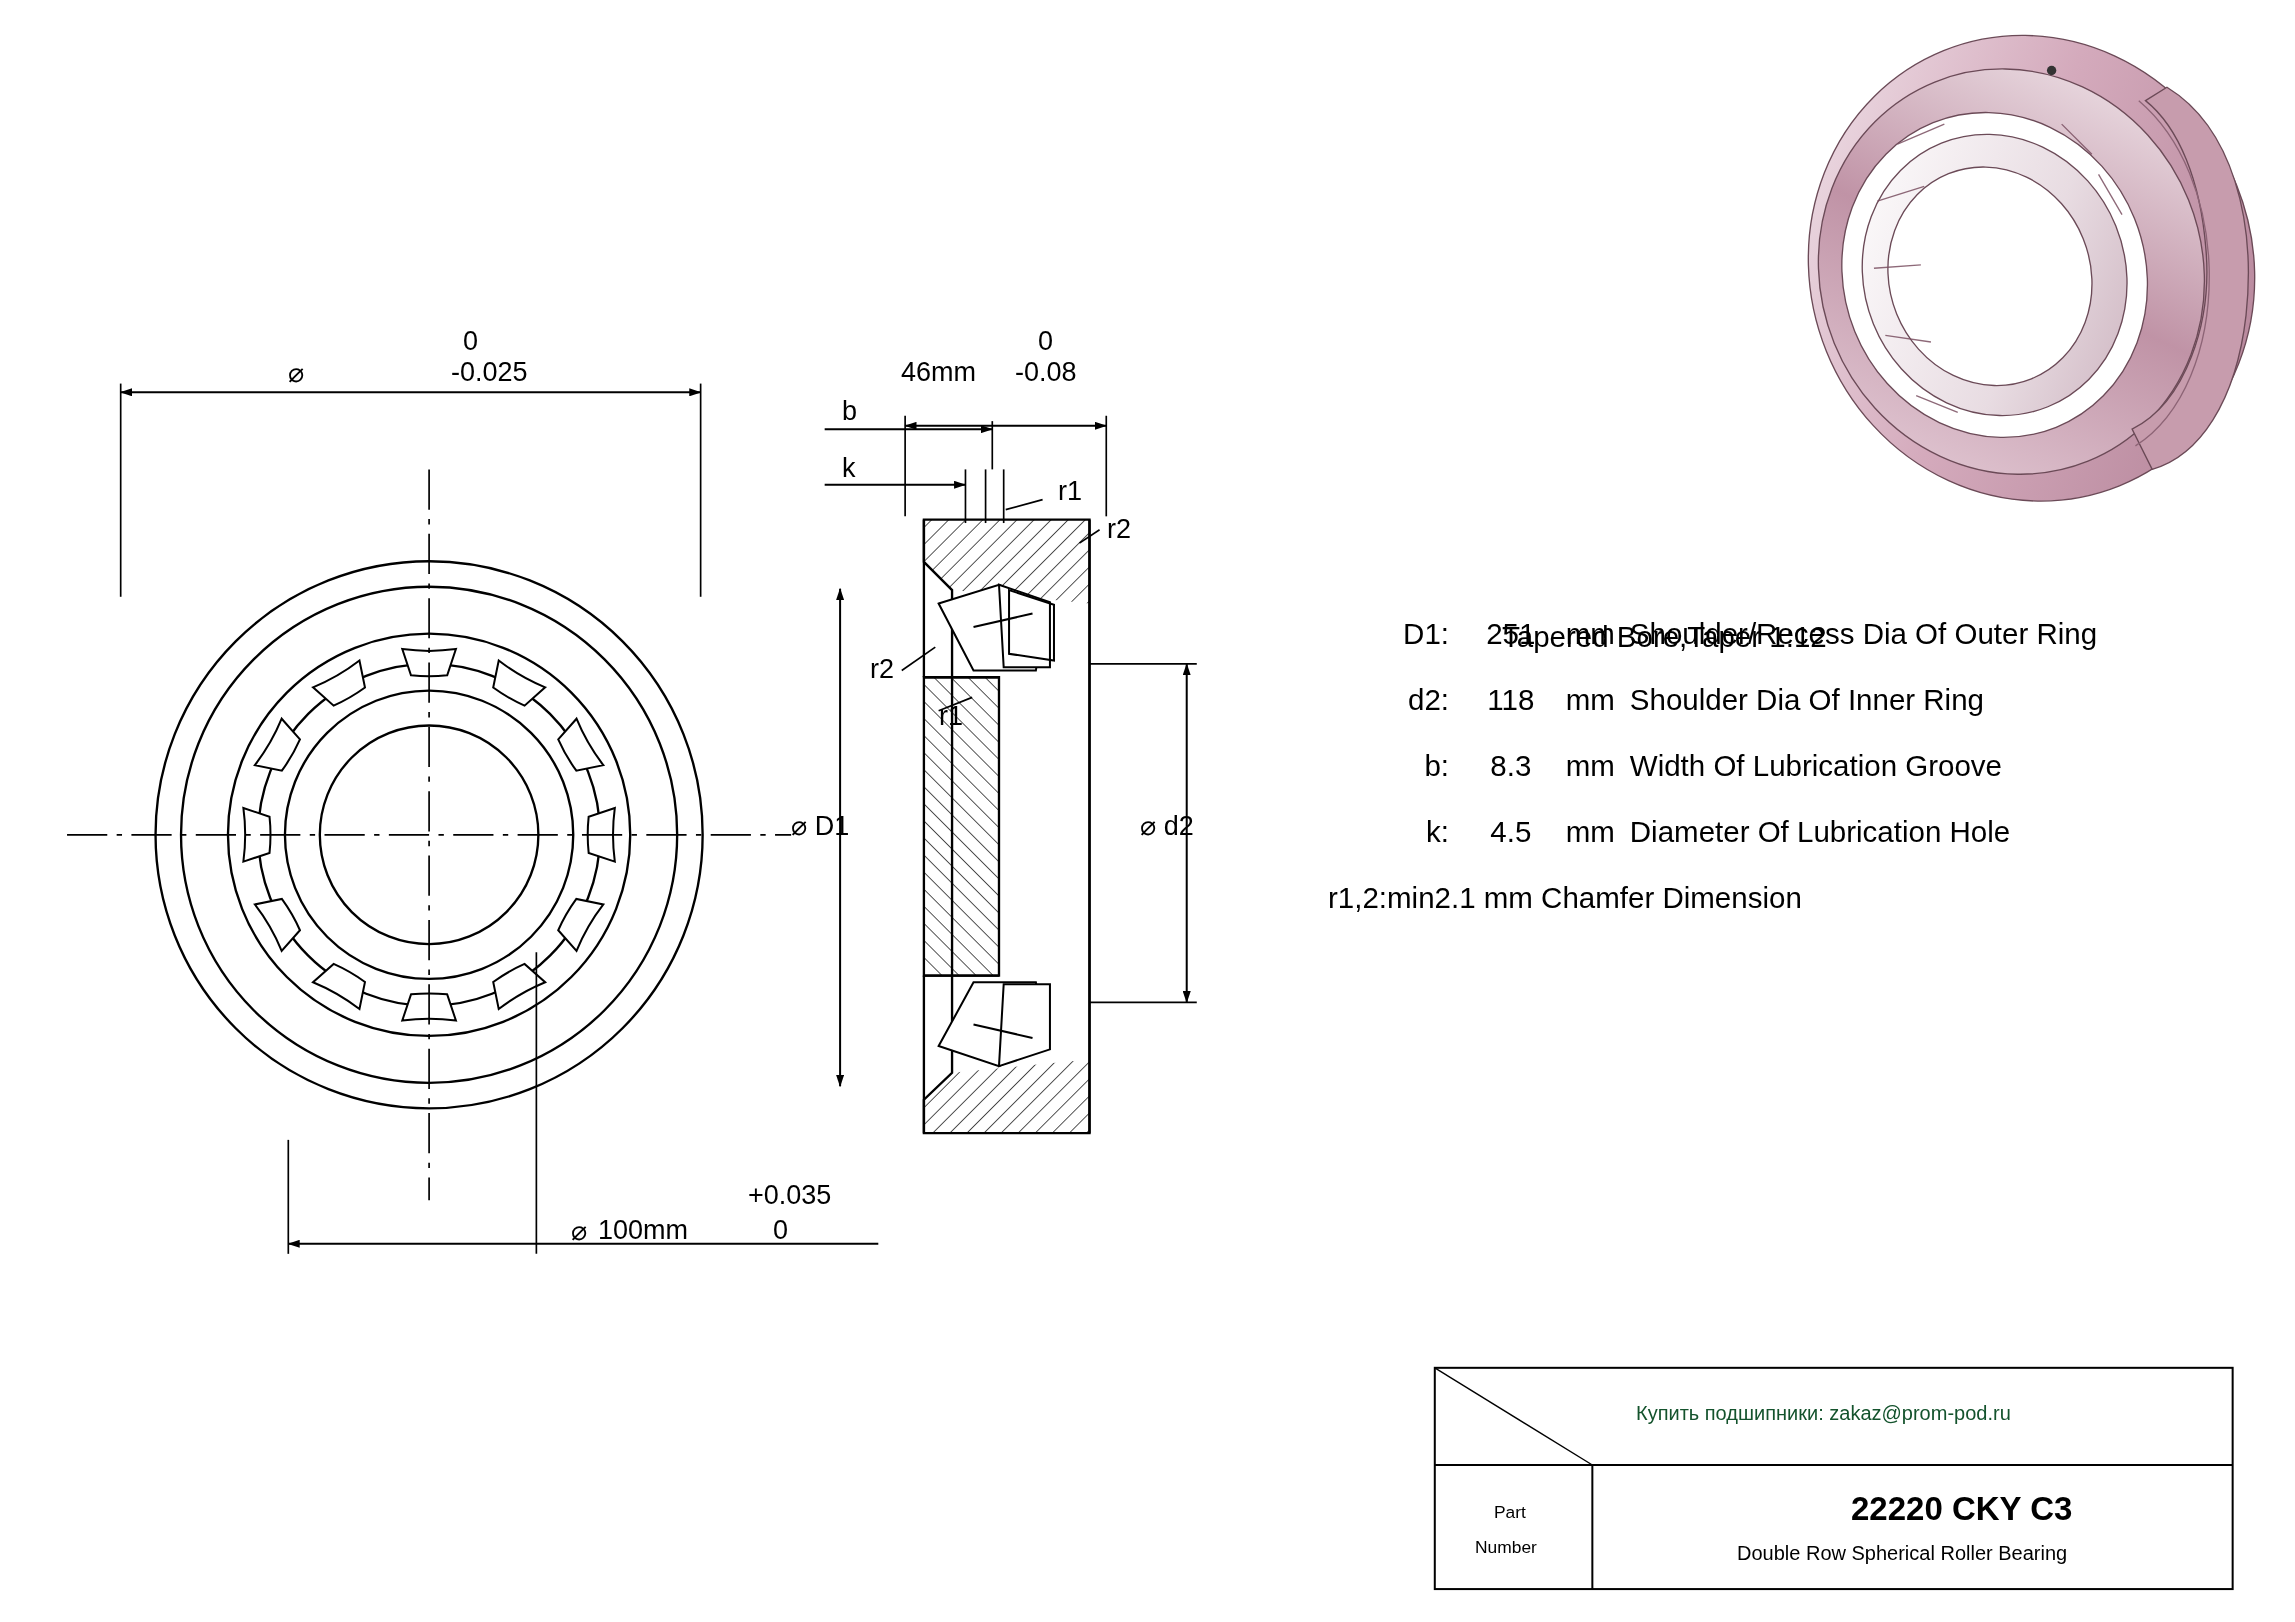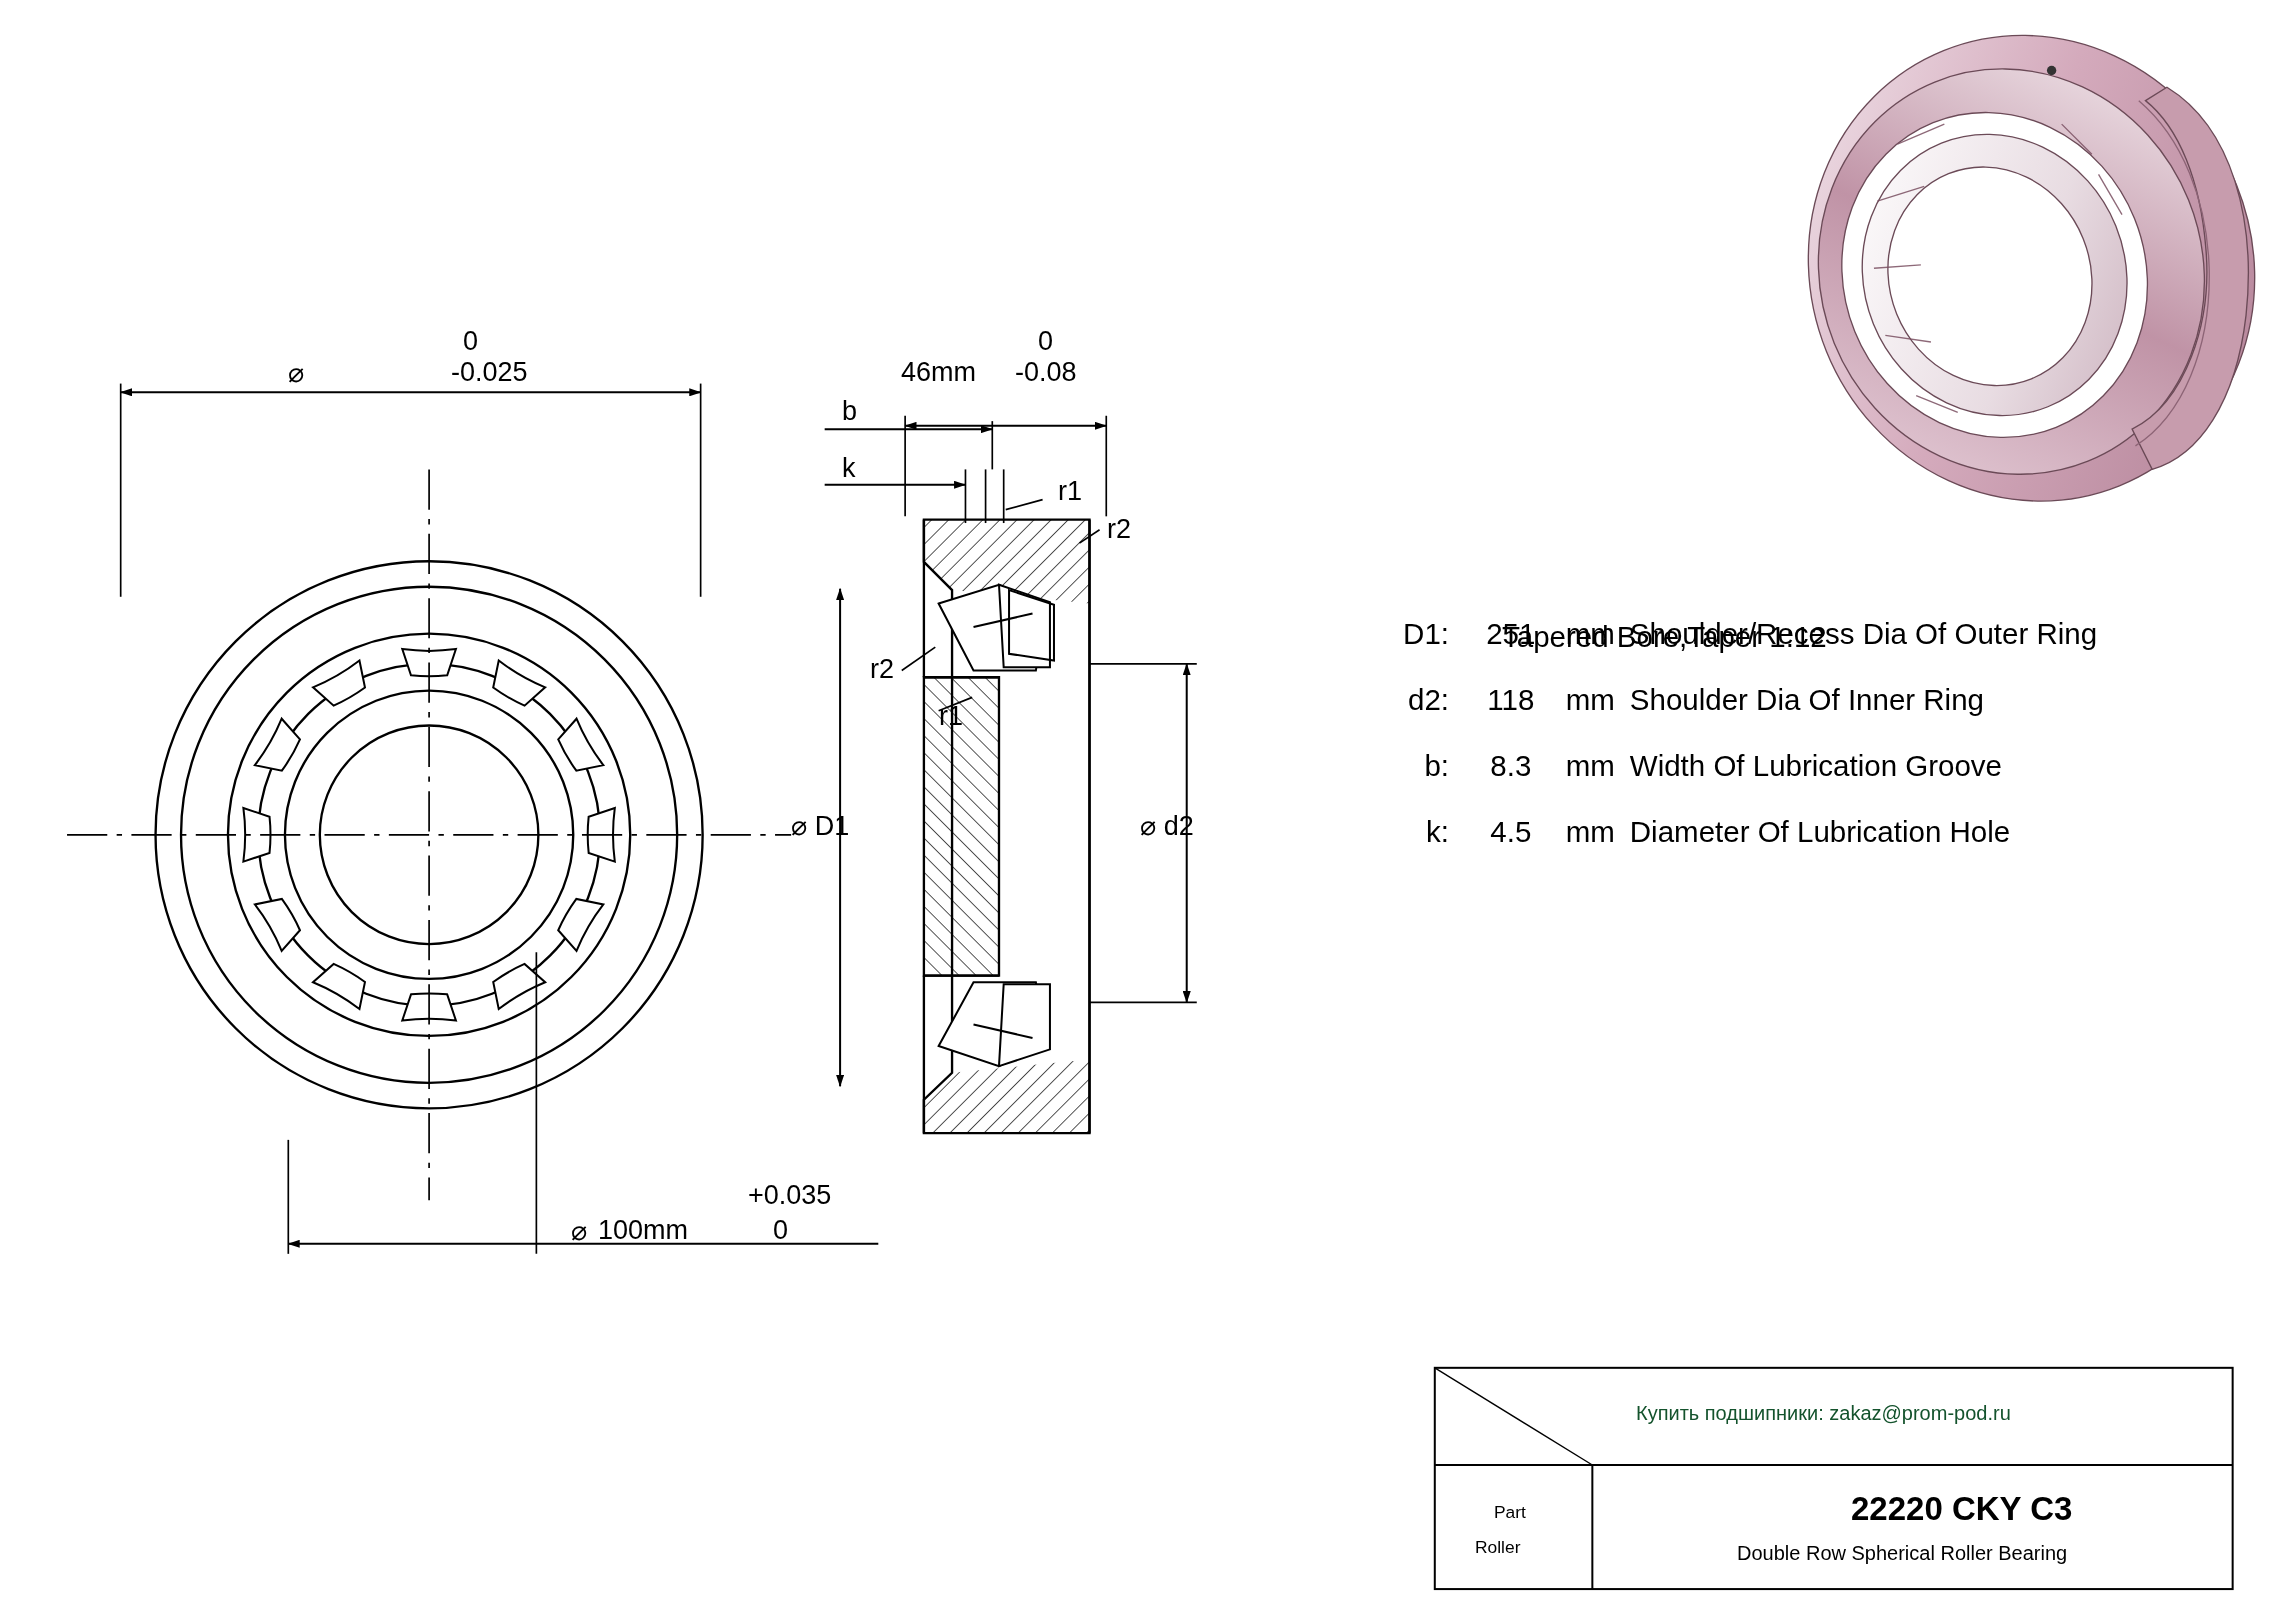--- a/index.html
+++ b/index.html
@@ -328,22 +328,25 @@
       <div class="spec-val">8.3</div>
       <div class="spec-unit">mm</div>
       <div class="spec-desc">Width Of Lubrication Groove</div>
     </div>
     <div class="spec-row">
       <div class="spec-sym">k:</div>
       <div class="spec-val">4.5</div>
       <div class="spec-unit">mm</div>
       <div class="spec-desc">Diameter Of Lubrication Hole</div>
     </div>
+    <div class="spec-row single">
+      <div class="spec-full">r1,2:min2.1 mm  Chamfer Dimension</div>
+    </div>
   </div>
 
   <div class="lbl tb-text" style="left:1636px; top:1402px;">Купить подшипники: zakaz@prom-pod.ru</div>
   <div class="lbl tb-part" style="left:1494px; top:1502px;">Part</div>
-  <div class="lbl tb-part" style="left:1475px; top:1537px;">Roller</div>
+  <div class="lbl tb-part" style="left:1475px; top:1537px;">Number</div>
   <div class="lbl tb-name" style="left:1851px; top:1490px;">22220 CKY C3</div>
   <div class="lbl tb-desc" style="left:1737px; top:1542px;">Double Row Spherical Roller Bearing</div>
 
 </div>
 
 
 </body></html>

